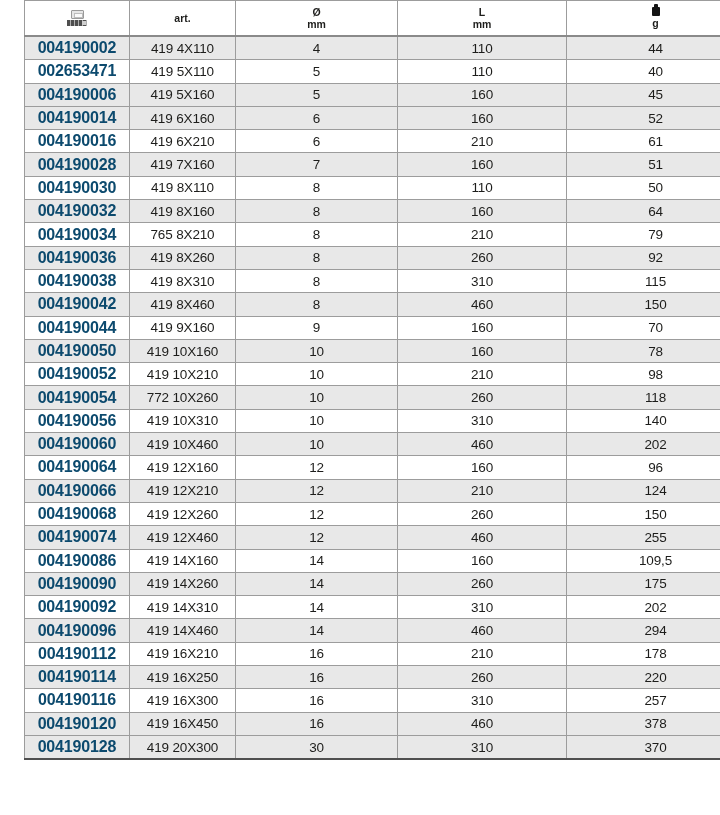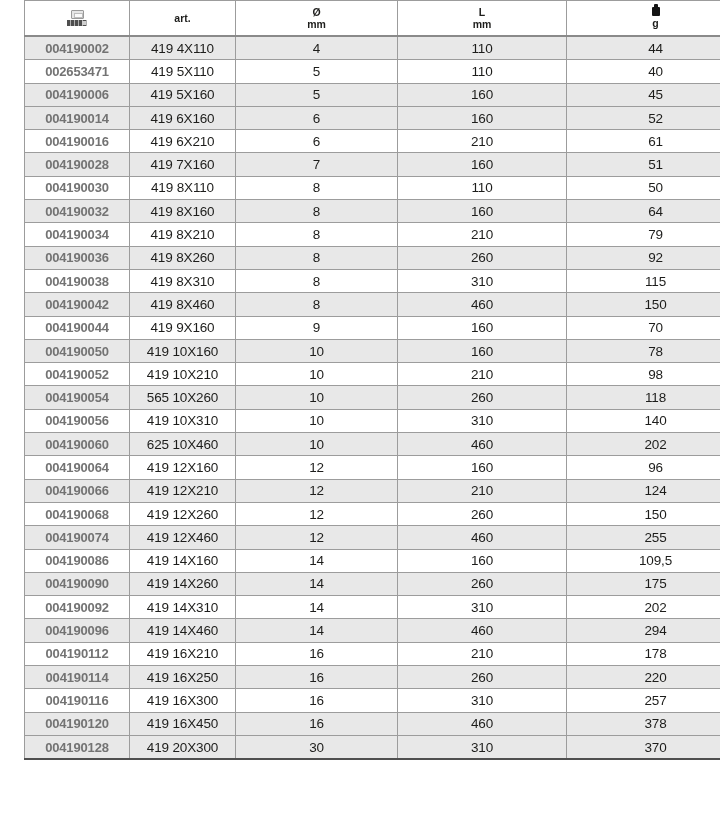--- a/index.html
+++ b/index.html
@@ -28,21 +28,21 @@
     color:var(--ink);
   }
   .spec thead th{
     height:34px;background:#fff;
     border-bottom:2px solid var(--line-outer);
     font-size:10.5px;font-weight:bold;line-height:12px;
   }
   .spec tbody td{
     height:22.3px;font-size:13.5px;letter-spacing:-0.15px;
   }
-  .spec tbody td.code{font-weight:bold;font-size:13px;color:#737373;}
+  .spec tbody td.code{font-weight:bold;font-size:16px;color:#0c4a6e;}
   .spec tbody tr.alt td{background:var(--row-alt);}
   .hdr-stack div{line-height:12px;}
   
   .bc-icon{width:22px;margin:0 auto;}
   .bc-label{
     width:13px;height:9px;margin:0 auto;
     background:#e6e6e6;border:1px solid #9a9a9a;border-radius:1px;
     position:relative;box-sizing:border-box;
   }
   .bc-label:after{
@@ -161,21 +161,21 @@
         </tr>
         <tr class="alt">
           <td class="code">004190032</td>
           <td>419 8X160</td>
           <td>8</td>
           <td>160</td>
           <td>64</td>
         </tr>
         <tr>
           <td class="code">004190034</td>
-          <td>419 8X210</td>
+          <td>765 8X210</td>
           <td>8</td>
           <td>210</td>
           <td>79</td>
         </tr>
         <tr class="alt">
           <td class="code">004190036</td>
           <td>419 8X260</td>
           <td>8</td>
           <td>260</td>
           <td>92</td>
@@ -210,35 +210,35 @@
         </tr>
         <tr>
           <td class="code">004190052</td>
           <td>419 10X210</td>
           <td>10</td>
           <td>210</td>
           <td>98</td>
         </tr>
         <tr class="alt">
           <td class="code">004190054</td>
-          <td>565 10X260</td>
+          <td>772 10X260</td>
           <td>10</td>
           <td>260</td>
           <td>118</td>
         </tr>
         <tr>
           <td class="code">004190056</td>
           <td>419 10X310</td>
           <td>10</td>
           <td>310</td>
           <td>140</td>
         </tr>
         <tr class="alt">
           <td class="code">004190060</td>
-          <td>625 10X460</td>
+          <td>419 10X460</td>
           <td>10</td>
           <td>460</td>
           <td>202</td>
         </tr>
         <tr>
           <td class="code">004190064</td>
           <td>419 12X160</td>
           <td>12</td>
           <td>160</td>
           <td>96</td>

